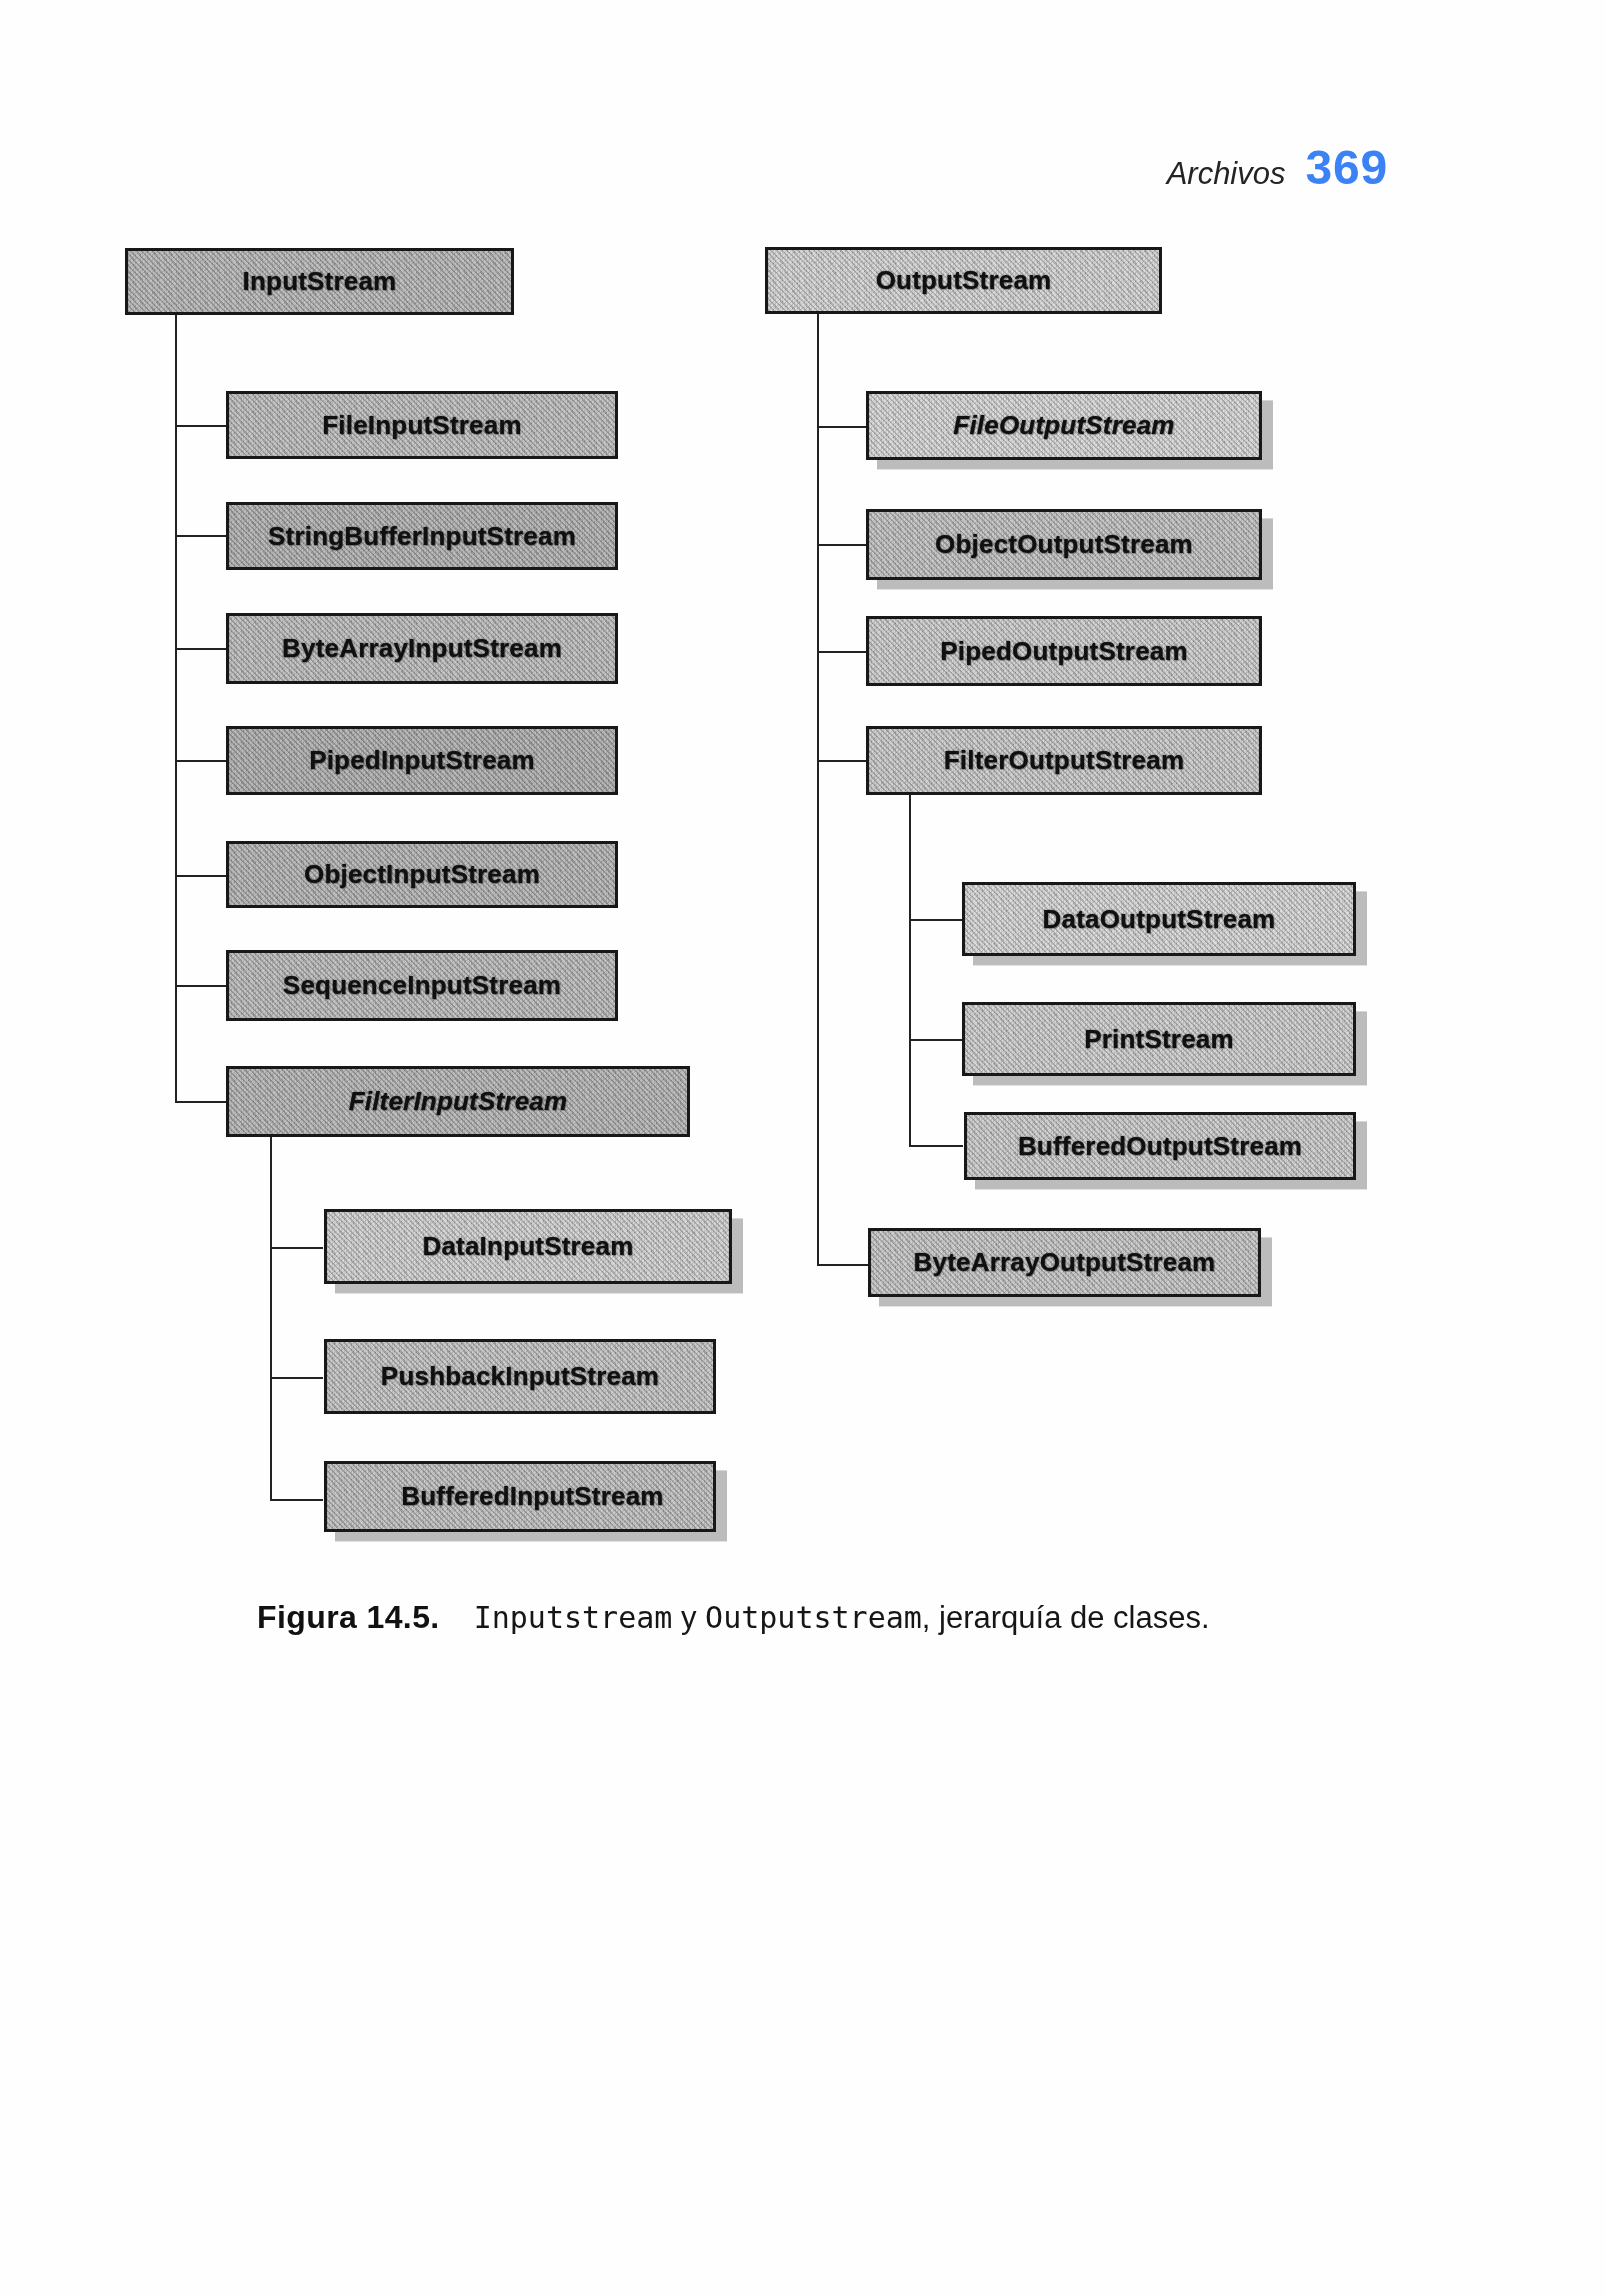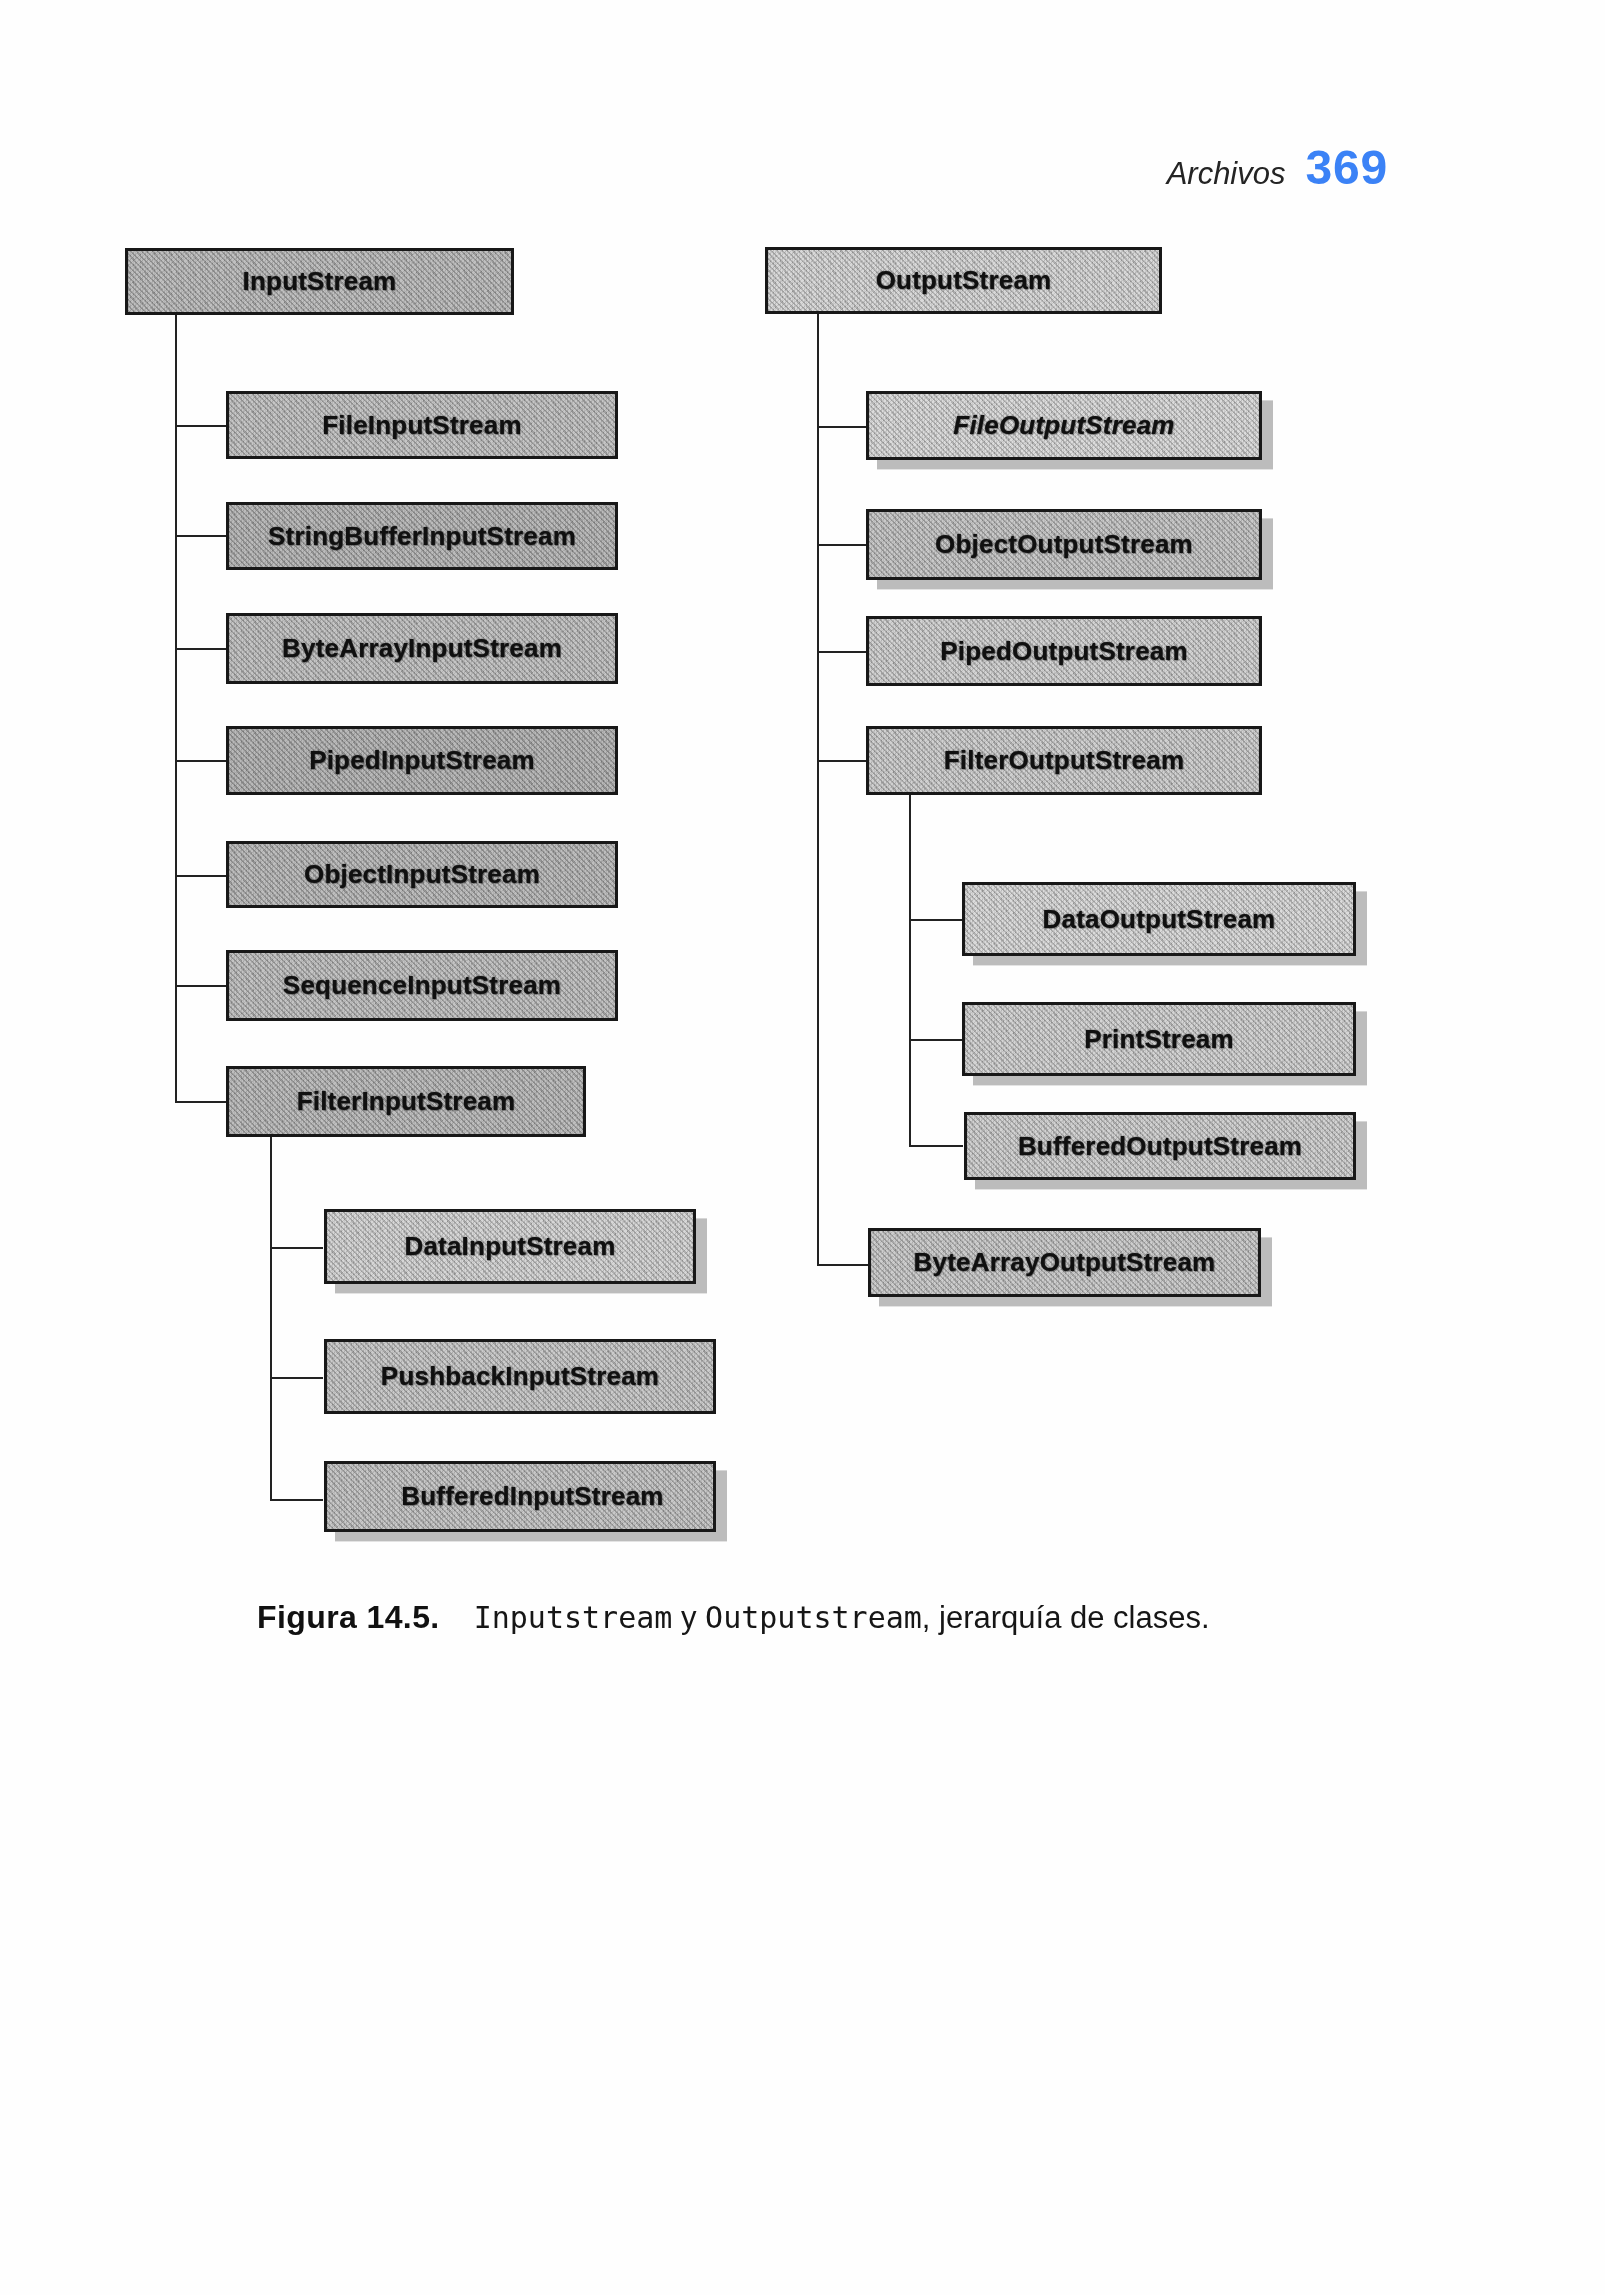--- a/index.html
+++ b/index.html
@@ -80,24 +80,24 @@
       </div>
       <div class="node" style="left: 226px; top: 726px; width: 392px; height: 69px; background-color: rgb(174, 174, 174);">
         <span>PipedInputStream</span>
       </div>
       <div class="node" style="left: 226px; top: 841px; width: 392px; height: 67px; background-color: rgb(179, 179, 179);">
         <span>ObjectInputStream</span>
       </div>
       <div class="node" style="left: 226px; top: 950px; width: 392px; height: 71px; background-color: rgb(186, 186, 186);">
         <span>SequenceInputStream</span>
       </div>
-      <div class="node" style="left: 226px; top: 1066px; width: 360px; height: 71px; background-color: rgb(180, 180, 180);">
+      <div class="node" style="left: 226px; top: 1066px; width: 464px; height: 71px; background-color: rgb(180, 180, 180); font-style: italic;">
         <span>FilterInputStream</span>
       </div>
-      <div class="node shadow" style="left: 324px; top: 1209px; width: 372px; height: 75px; background-color: rgb(208, 208, 208);">
+      <div class="node shadow" style="left: 324px; top: 1209px; width: 408px; height: 75px; background-color: rgb(208, 208, 208);">
         <span>DataInputStream</span>
       </div>
       <div class="node" style="left: 324px; top: 1339px; width: 392px; height: 75px; background-color: rgb(195, 195, 195);">
         <span>PushbackInputStream</span>
       </div>
       <div class="node shadow" style="left: 324px; top: 1461px; width: 392px; height: 71px; background-color: rgb(191, 191, 191); padding-left: 25px;">
         <span>BufferedInputStream</span>
       </div>
       <div class="node" style="left: 765px; top: 247px; width: 397px; height: 67px; background-color: rgb(211, 211, 211);">
         <span>OutputStream</span>

